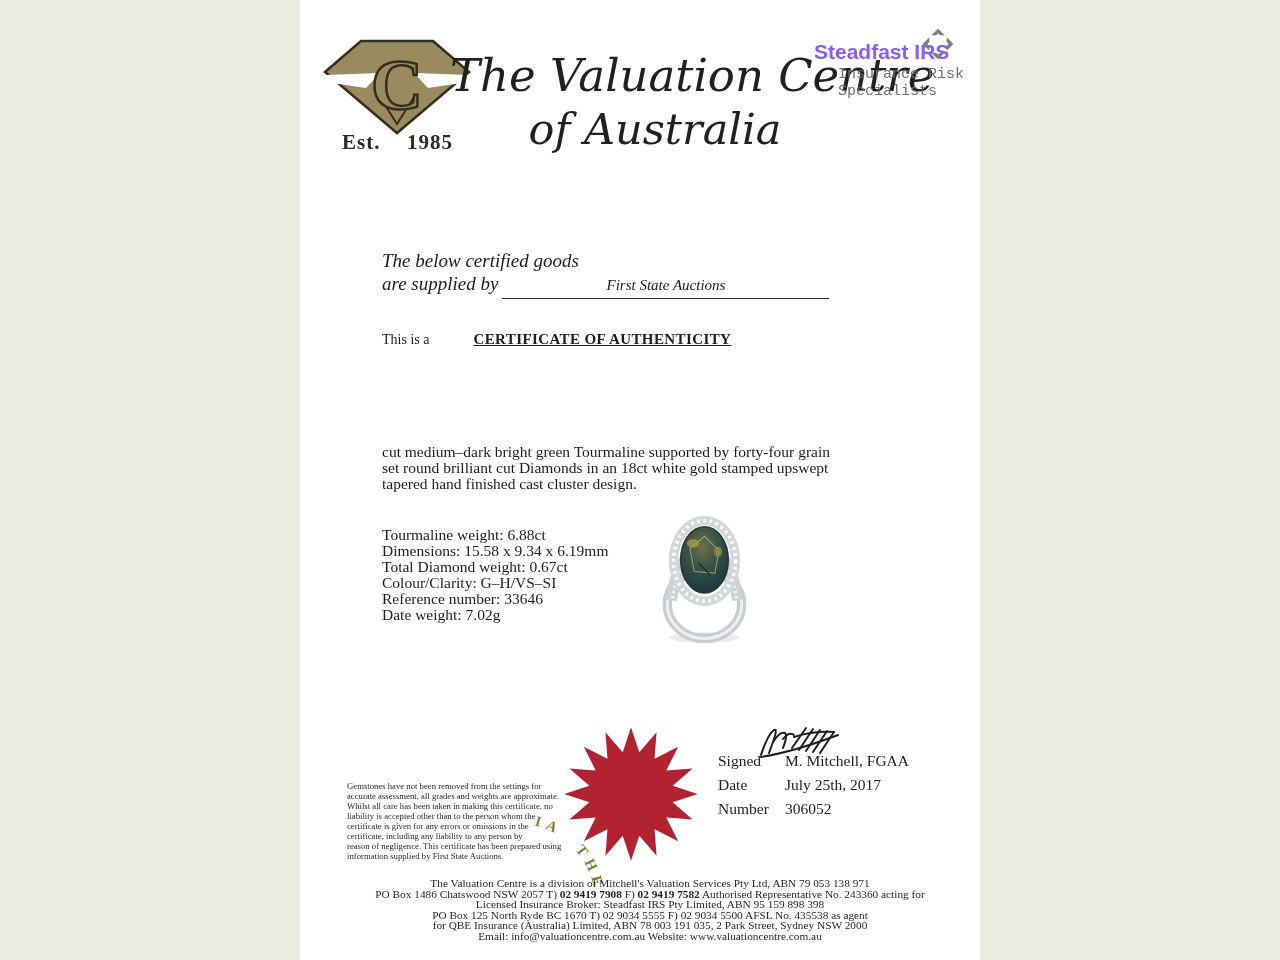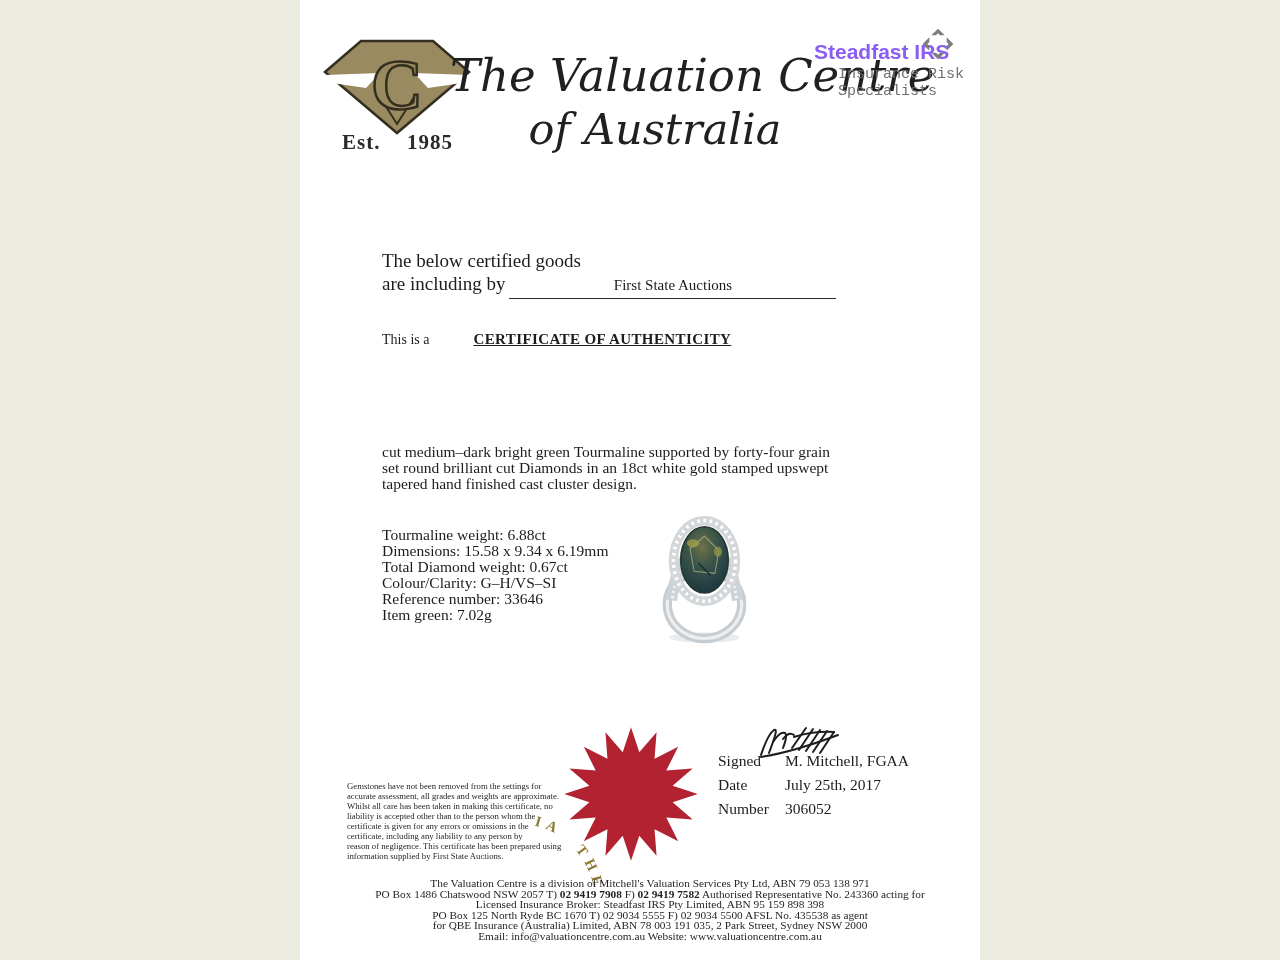--- a/index.html
+++ b/index.html
@@ -27,21 +27,21 @@
   .title-line1{font-size:45px;line-height:56px;white-space:nowrap;}
   .title-line2{font-size:43px;line-height:50px;}
   .steadfast{left:514px;top:40px;width:160px;}
   .steadfast-name{font-family:"Liberation Sans", sans-serif;font-weight:bold;
     font-size:21px;color:#8b5cf6;line-height:24px;}
   .steadfast-tagline{font-family:Liberation Mono, monospace;font-size:15px;
     color:#6f6f72;margin-top:2px;margin-left:24px;}
   .steadfast-icon{left:622px;top:28px;width:32px;height:32px;}
 
   
-  .presented{left:82px;top:250px;font-size:19px;line-height:22px;}
+  .presented{left:82px;top:250px;font-size:19px;line-height:22px;font-style:italic;}
   .presented-row{display:flex;align-items:baseline;margin-top:1px;}
   .presenter-line{display:inline-block;width:327px;border-bottom:1.5px solid #2a2a2a;
     text-align:center;font-size:15px;margin-left:4px;padding-bottom:2px;}
 
   
   .cert-row{left:82px;top:331px;width:520px;display:flex;align-items:baseline;}
   .cert-prefix{font-size:14px;}
   .cert-title{font-size:15px;font-weight:bold;text-decoration:underline;
     margin-left:44px;letter-spacing:0.4px;}
 
@@ -104,21 +104,21 @@
       <path d="M12,0.5 L17,5.5 L13.5,5.5 L12,4 L10.5,5.5 L7,5.5 Z"></path>
       <path d="M23.5,12 L18.5,17 L18.5,13.5 L20,12 L18.5,10.5 L18.5,7 Z"></path>
       <path d="M12,23.5 L7,18.5 L10.5,18.5 L12,20 L13.5,18.5 L17,18.5 Z"></path>
       <path d="M0.5,12 L5.5,7 L5.5,10.5 L4,12 L5.5,13.5 L5.5,17 Z"></path>
     </g>
   </svg>
 
   <div class="abs presented">
     <div>The below  certified goods</div>
     <div class="presented-row">
-      <span>are including by</span>
+      <span>are supplied by</span>
       <span class="presenter-line">First State Auctions</span>
     </div>
   </div>
 
   <div class="abs cert-row">
     <span class="cert-prefix">This is a</span>
     <span class="cert-title">CERTIFICATE OF AUTHENTICITY</span>
   </div>
 
   <div class="abs description">
@@ -126,21 +126,21 @@
     <div>set round brilliant cut Diamonds in an 18ct white gold stamped upswept</div>
     <div>tapered hand finished cast cluster design.</div>
   </div>
 
   <div class="abs specs">
     <div>Tourmaline weight: 6.88ct</div>
     <div>Dimensions: 15.58 x 9.34 x 6.19mm</div>
     <div>Total Diamond weight: 0.67ct</div>
     <div>Colour/Clarity: G–H/VS–SI</div>
     <div>Reference number: 33646</div>
-    <div>Item green: 7.02g</div>
+    <div>Date weight: 7.02g</div>
   </div>
 
   <svg class="abs ring-box" viewBox="0 0 145 133">
     <defs>
       <radialGradient id="gemGrad" cx="45%" cy="30%" r="80%">
         <stop offset="0%" stop-color="#6d7248"></stop>
         <stop offset="40%" stop-color="#3a5448"></stop>
         <stop offset="100%" stop-color="#13303f"></stop>
       </radialGradient>
     </defs>

